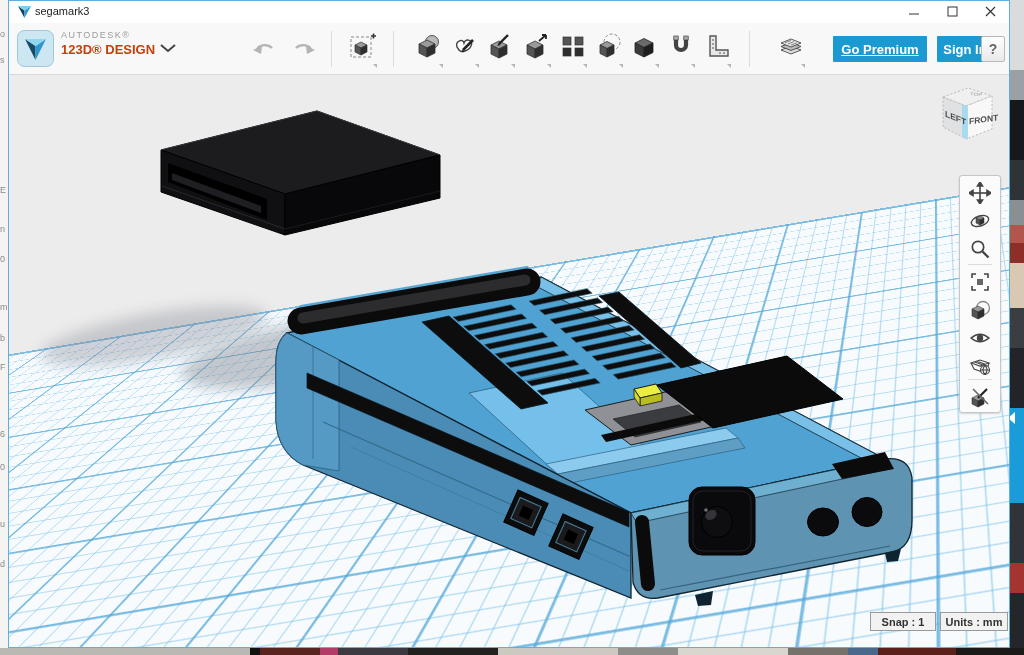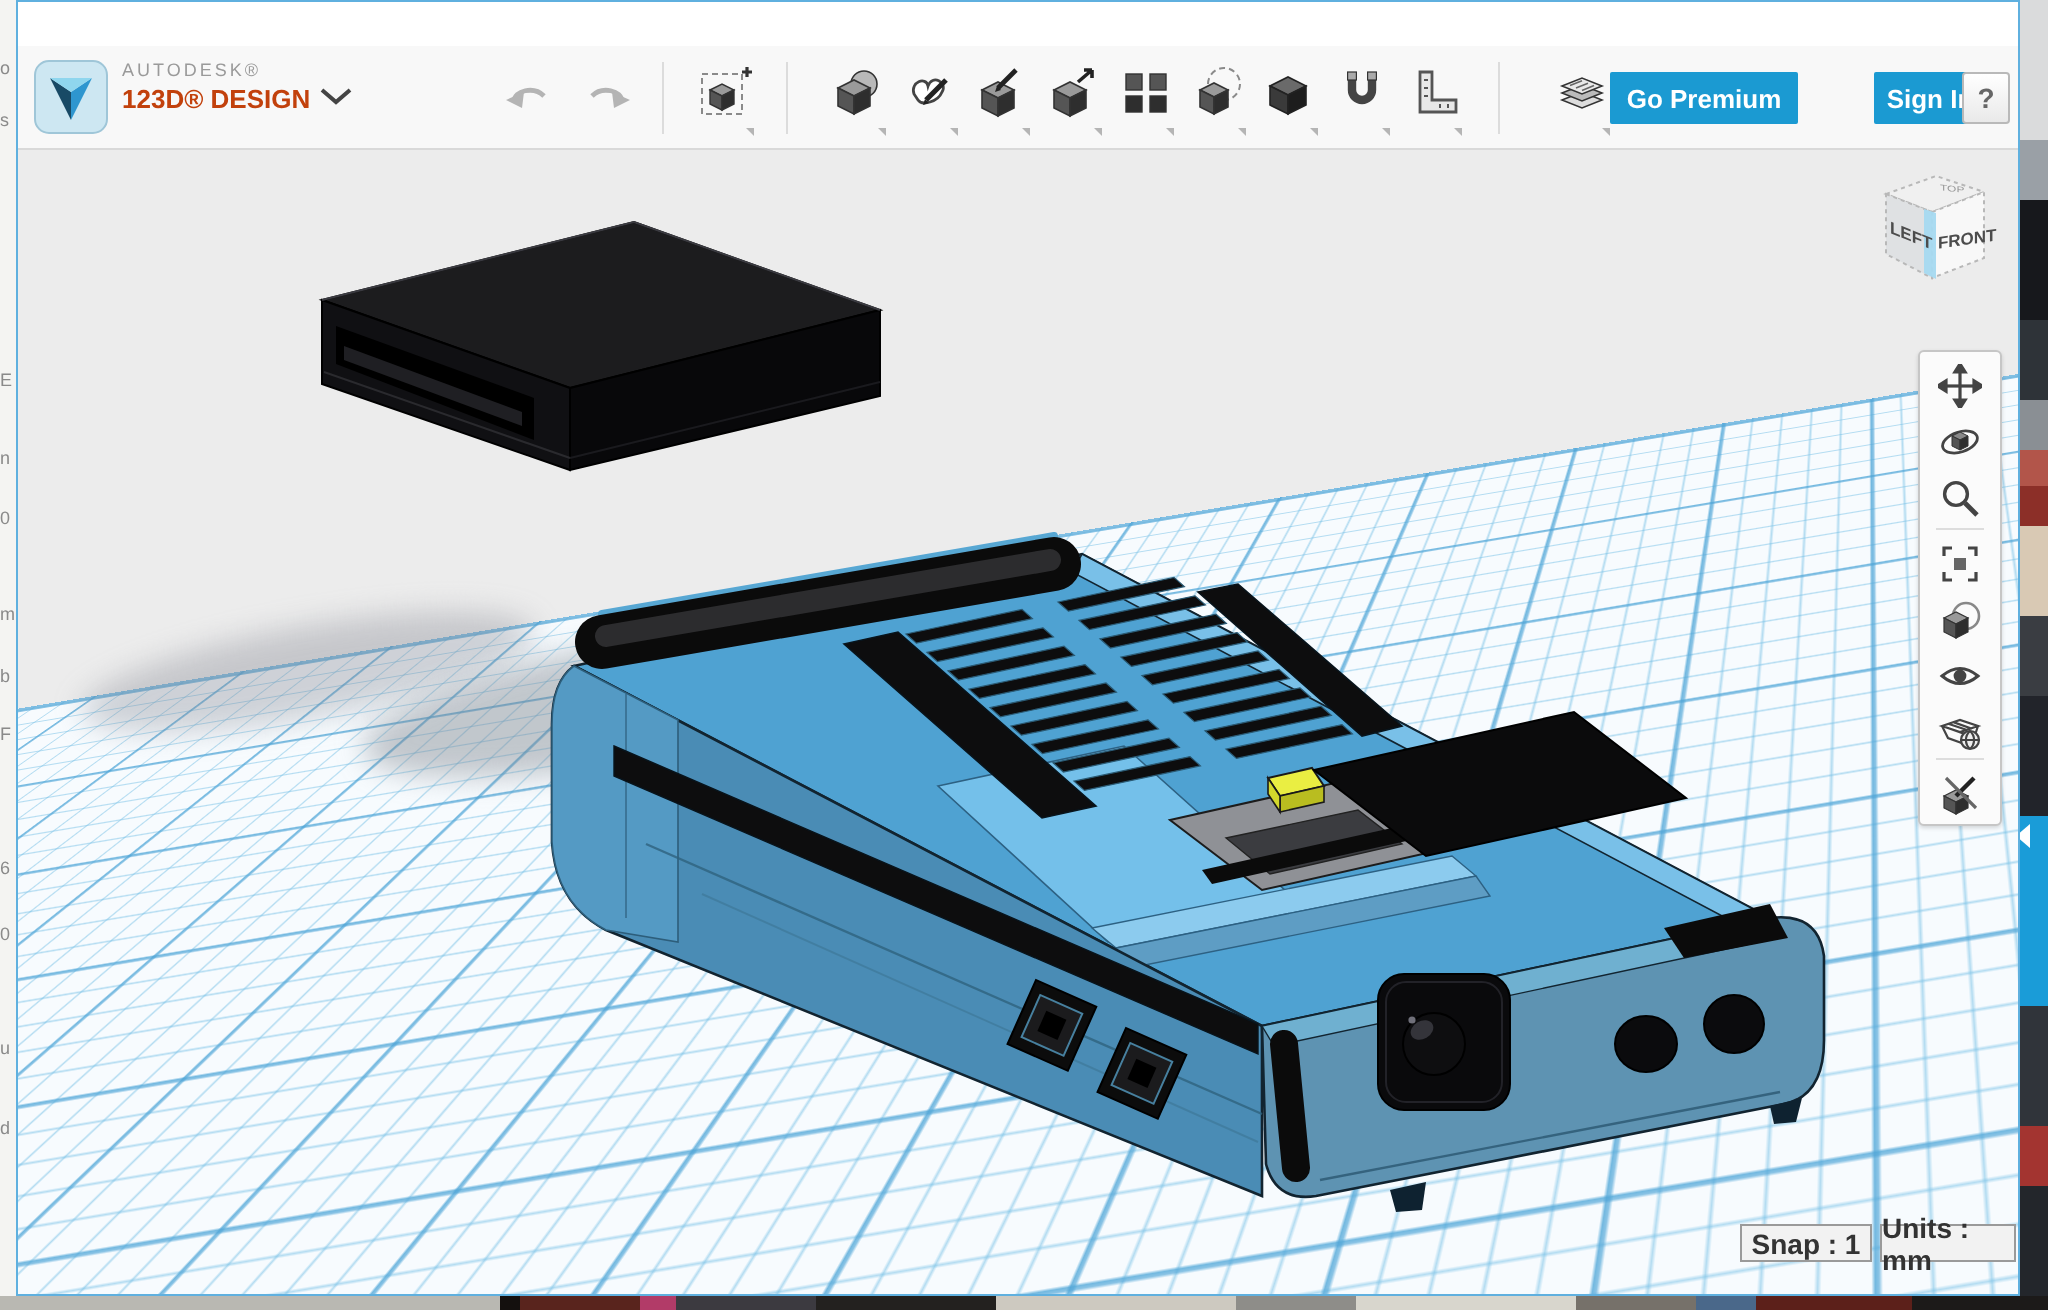--- a/index.html
+++ b/index.html
@@ -51,21 +51,21 @@
   #scene-svg{position:absolute;left:0;top:0;pointer-events:none;}
   
   #view-cube{left:920px;top:6px;width:76px;height:76px;}
   
   #nav-toolbar{left:950px;top:100px;width:42px;height:238px;background:#fbfbfb;
     border:1px solid #c6c6c6;border-radius:3px;box-shadow:0 1px 2px rgba(0,0,0,.15);box-sizing:border-box;}
   .nav-tool{position:absolute;left:5px;width:30px;height:26px;display:flex;align-items:center;justify-content:center;}
   .nav-sep{position:absolute;left:8px;width:24px;height:1px;background:#ddd;}
   
   .status-btn{position:absolute;top:537px;height:19px;background:#f2f2f2;border:1px solid #9a9a9a;
-    box-sizing:border-box;font-size:14px;color:#333;display:flex;align-items:center;justify-content:center;font-weight:bold;}
+    box-sizing:border-box;font-size:11px;color:#333;display:flex;align-items:center;justify-content:center;font-weight:bold;}
 </style>
 </head>
 <body>
 
 <div class="abs" id="left-strip">
     <span style="top: 30px;">o</span>
     <span style="top: 56px;">s</span>
     <span style="top: 186px;">E</span>
     <span style="top: 225px;">n</span>
     <span style="top: 255px;">0</span>
@@ -105,20 +105,43 @@
     <div class="blk" style="background: rgb(142, 141, 137); width: 60px;"></div>
     <div class="blk" style="background: rgb(216, 214, 205); width: 110px;"></div>
     <div class="blk" style="background: rgb(118, 113, 106); width: 60px;"></div>
     <div class="blk" style="background: rgb(74, 104, 138); width: 30px;"></div>
     <div class="blk" style="background: rgb(92, 32, 26); width: 78px;"></div>
     <div class="blk" style="background: rgb(28, 26, 25); width: 68px;"></div>
   </div>
 
 <div class="abs" id="app-window">
 
+  <div class="abs" id="titlebar">
+    <svg class="abs" style="left:9px;top:5px;" width="13" height="12" viewBox="0 0 13 12">
+      <polygon points="0,0 6.5,12 6.5,4.5" fill="#16415c"></polygon>
+      <polygon points="13,0 6.5,12 6.5,4.5" fill="#2e9bd6"></polygon>
+      <polygon points="0,0 13,0 6.5,4.5" fill="#7fd0ea"></polygon>
+    </svg>
+    <span class="title">segamark3</span>
+    <div class="win-btn" style="right:76px;">
+      <svg width="11" height="11">
+          <line x1="0" y1="8" x2="10" y2="8" stroke="#333" stroke-width="1"></line>
+        </svg>
+    </div>
+    <div class="win-btn" style="right:38px;">
+      <svg width="11" height="11">
+          <rect x="1" y="1" width="9" height="9" fill="none" stroke="#333" stroke-width="1"></rect>
+        </svg>
+    </div>
+    <div class="win-btn" style="right:0px;">
+      <svg width="11" height="11">
+          <path d="M1,1 L10,10 M10,1 L1,10" stroke="#333" stroke-width="1.2"></path>
+        </svg>
+    </div>
+  </div>
 
   <div class="abs" id="toolbar">
     <svg class="abs" style="left:8px;top:7px;" width="37" height="37" viewBox="0 0 37 37">
       <rect x="0.5" y="0.5" width="36" height="36" rx="7" fill="#cde7f2"></rect>
       <rect x="0.5" y="0.5" width="36" height="36" rx="7" fill="none" stroke="#9fc6d8"></rect>
       <polygon points="8,9 18.5,30 18.5,16" fill="#184a66"></polygon>
       <polygon points="29,9 18.5,30 18.5,16" fill="#2e96cf"></polygon>
       <polygon points="8,9 29,9 18.5,16" fill="#8fd6ee"></polygon>
     </svg>
     <div id="brand-text">
@@ -248,21 +271,21 @@
         <g stroke="#333" stroke-width=".8">
           <polygon points="4,18 14,14 24,18 14,22" fill="#ddd"></polygon>
           <polygon points="4,14.5 14,10.5 24,14.5 14,18.5" fill="#bbb"></polygon>
           <polygon points="4,11 14,7 24,11 14,15" fill="#e9e9e9"></polygon>
         </g>
         <path d="M8,10.8 l6,-2.4 M11,12 l6,-2.4 M14,13.2 l6,-2.4" stroke="#666" stroke-width=".8"></path>
       </svg>
         <div class="caret"></div>
     </div>
 
-    <div class="blue-btn" style="left:796px;width:94px;">Go Premium</div>
+    <div class="blue-btn" style="left:824px;width:94px;text-decoration:underline;">Go Premium</div>
     <div class="blue-btn" style="left:928px;width:56px;">Sign In</div>
     <div id="help-button" style="left:972px;">?</div>
   </div>
 
   <div class="abs" id="viewport">
     <div id="grid-plane"></div>
 
     <div class="shadow-blob" style="left:30px;top:238px;width:230px;height:46px;background:rgba(125,130,140,.34);transform:rotate(-10deg);"></div>
     <div class="shadow-blob" style="left:170px;top:242px;width:310px;height:62px;background:rgba(120,126,136,.42);transform:rotate(-10deg);"></div>
 

